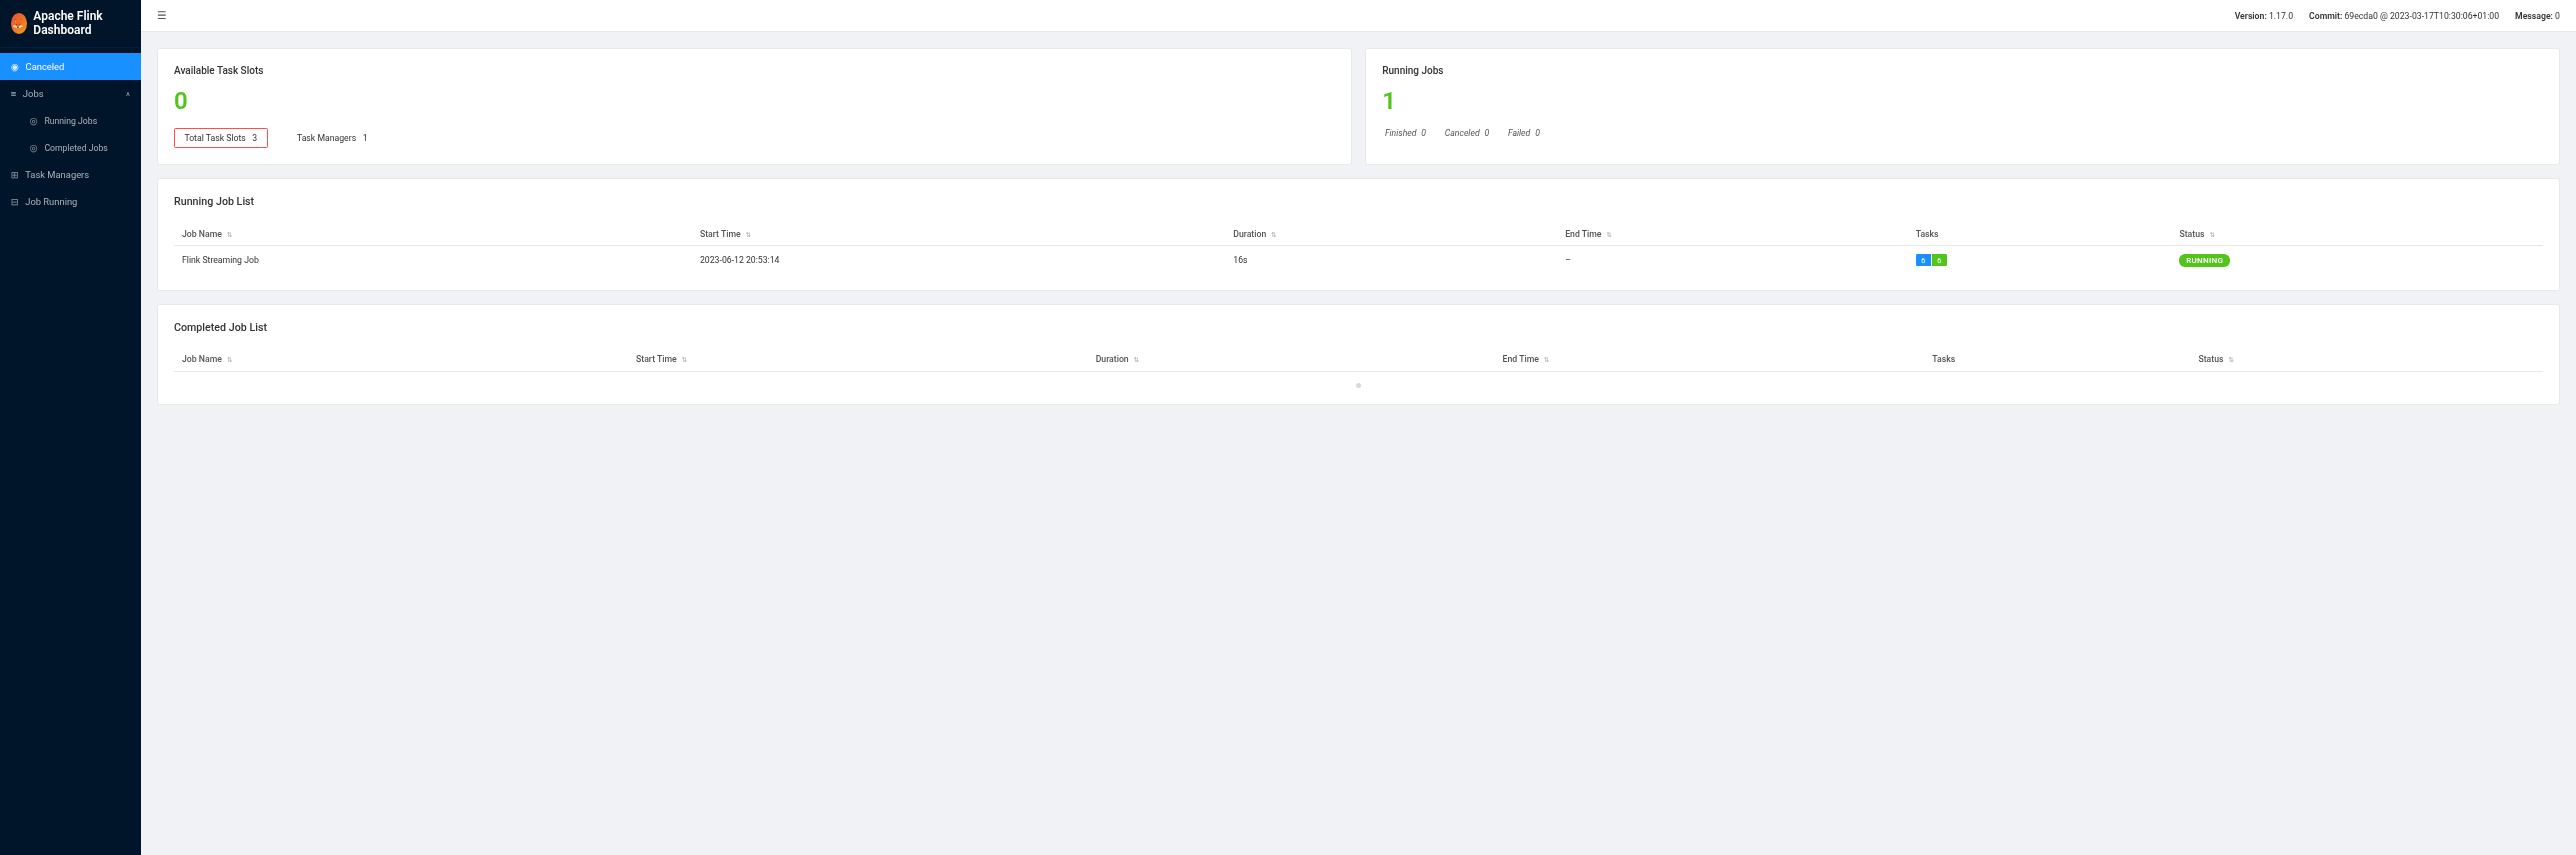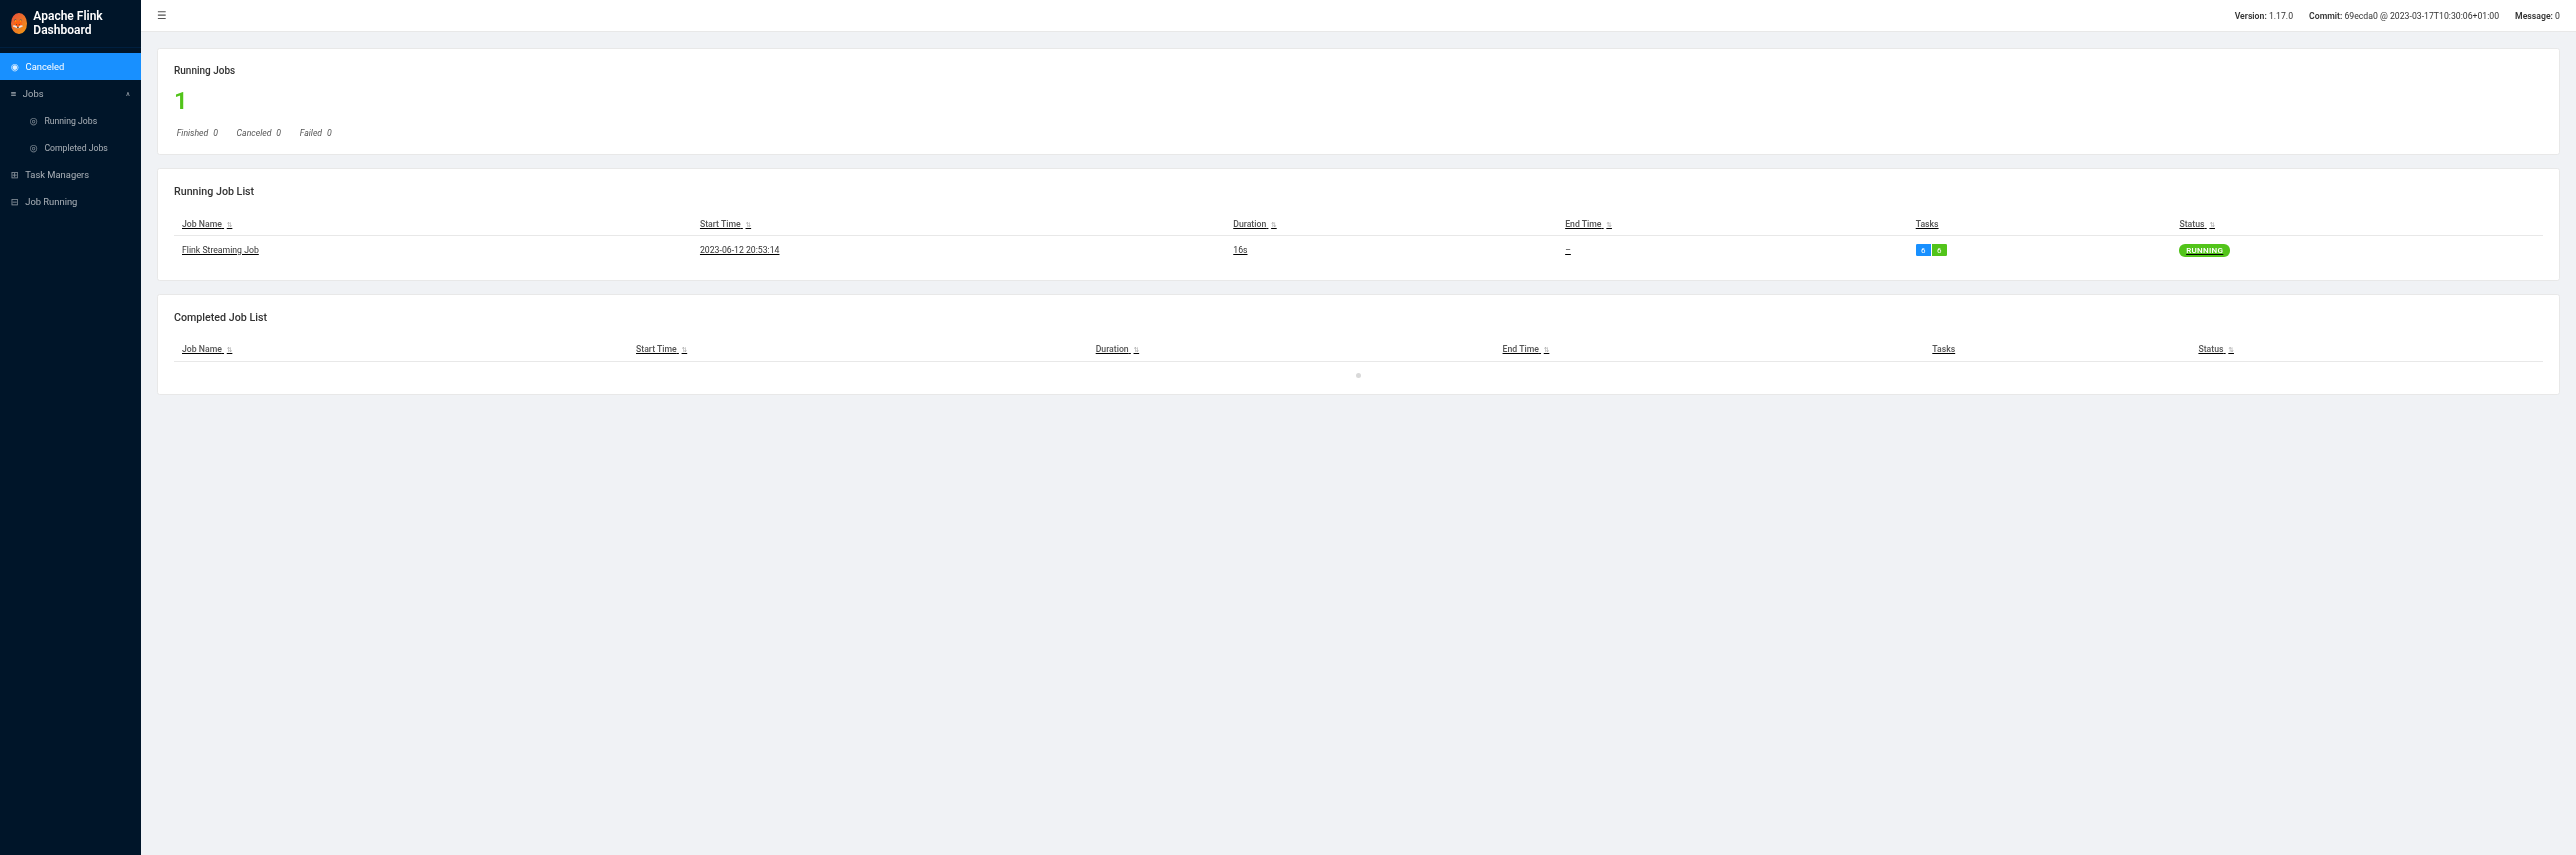--- a/index.html
+++ b/index.html
@@ -155,21 +155,20 @@
       font-size: 10.7px;
       font-weight: 500;
       color: #333;
       margin-bottom: 13.4px;
     }
 
     table {
       width: 100%;
       border-collapse: collapse;
       font-size: 8.7px;
-      text-decoration: underline;
     }
     thead tr {
       border-bottom: 0.7px solid #e8e8e8;
     }
     thead th {
       text-align: left;
       padding: 6.7px 8px;
       font-weight: 500;
       color: #555;
       white-space: nowrap;
@@ -285,20 +284,36 @@
         <b>Message:</b>
         <span>0</span>
       </span>
     </div>
   </header>
 
   <div class="content">
 
     <div class="cards-row">
 
+      <div class="card">
+        <div class="card-title">Available Task Slots</div>
+        <div class="card-big-number">0</div>
+        <div class="card-stats">
+          <span class="task-slots-box">
+            <span>Total Task Slots</span>
+            &nbsp;
+            <span>3</span>
+          </span>
+          <span class="task-managers-text">
+            <span>Task Managers</span>
+            &nbsp;
+            <span>1</span>
+          </span>
+        </div>
+      </div>
 
       <div class="card">
         <div class="card-title">Running Jobs</div>
         <div class="card-big-number">1</div>
         <div class="card-stats">
           <span class="stat">
             <span>Finished</span>
             <span>0</span>
           </span>
           <span class="stat">

